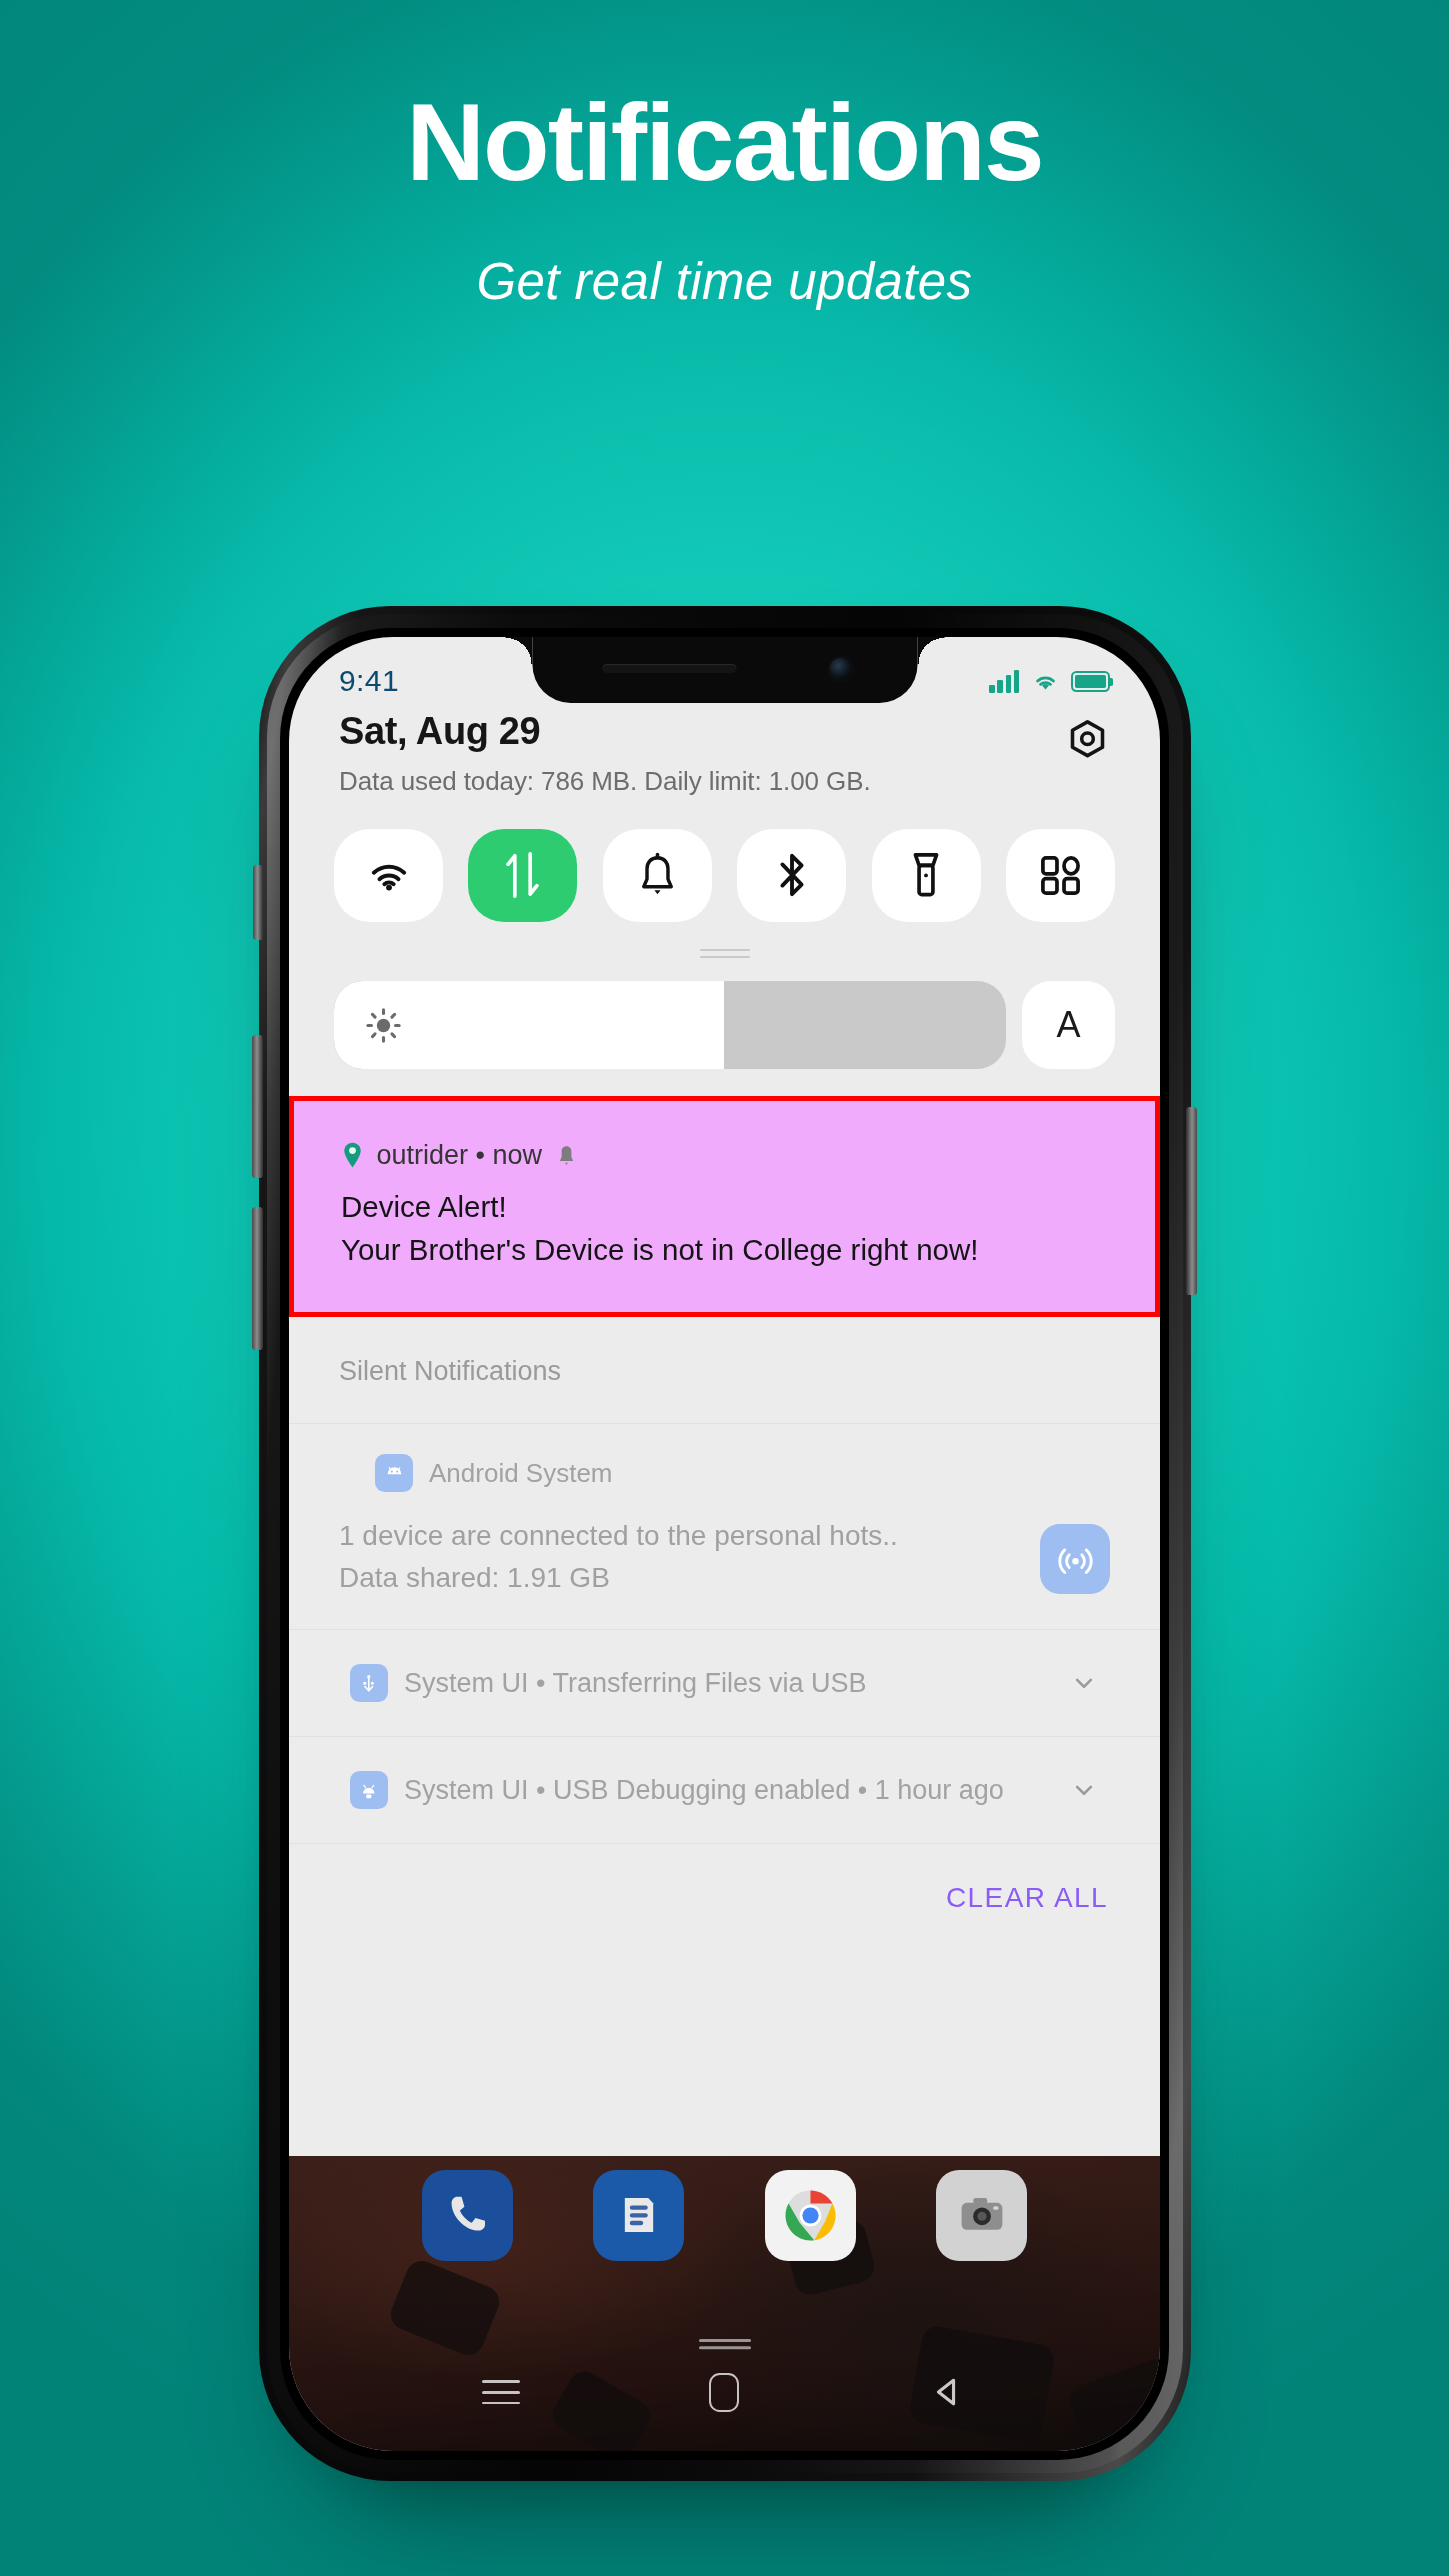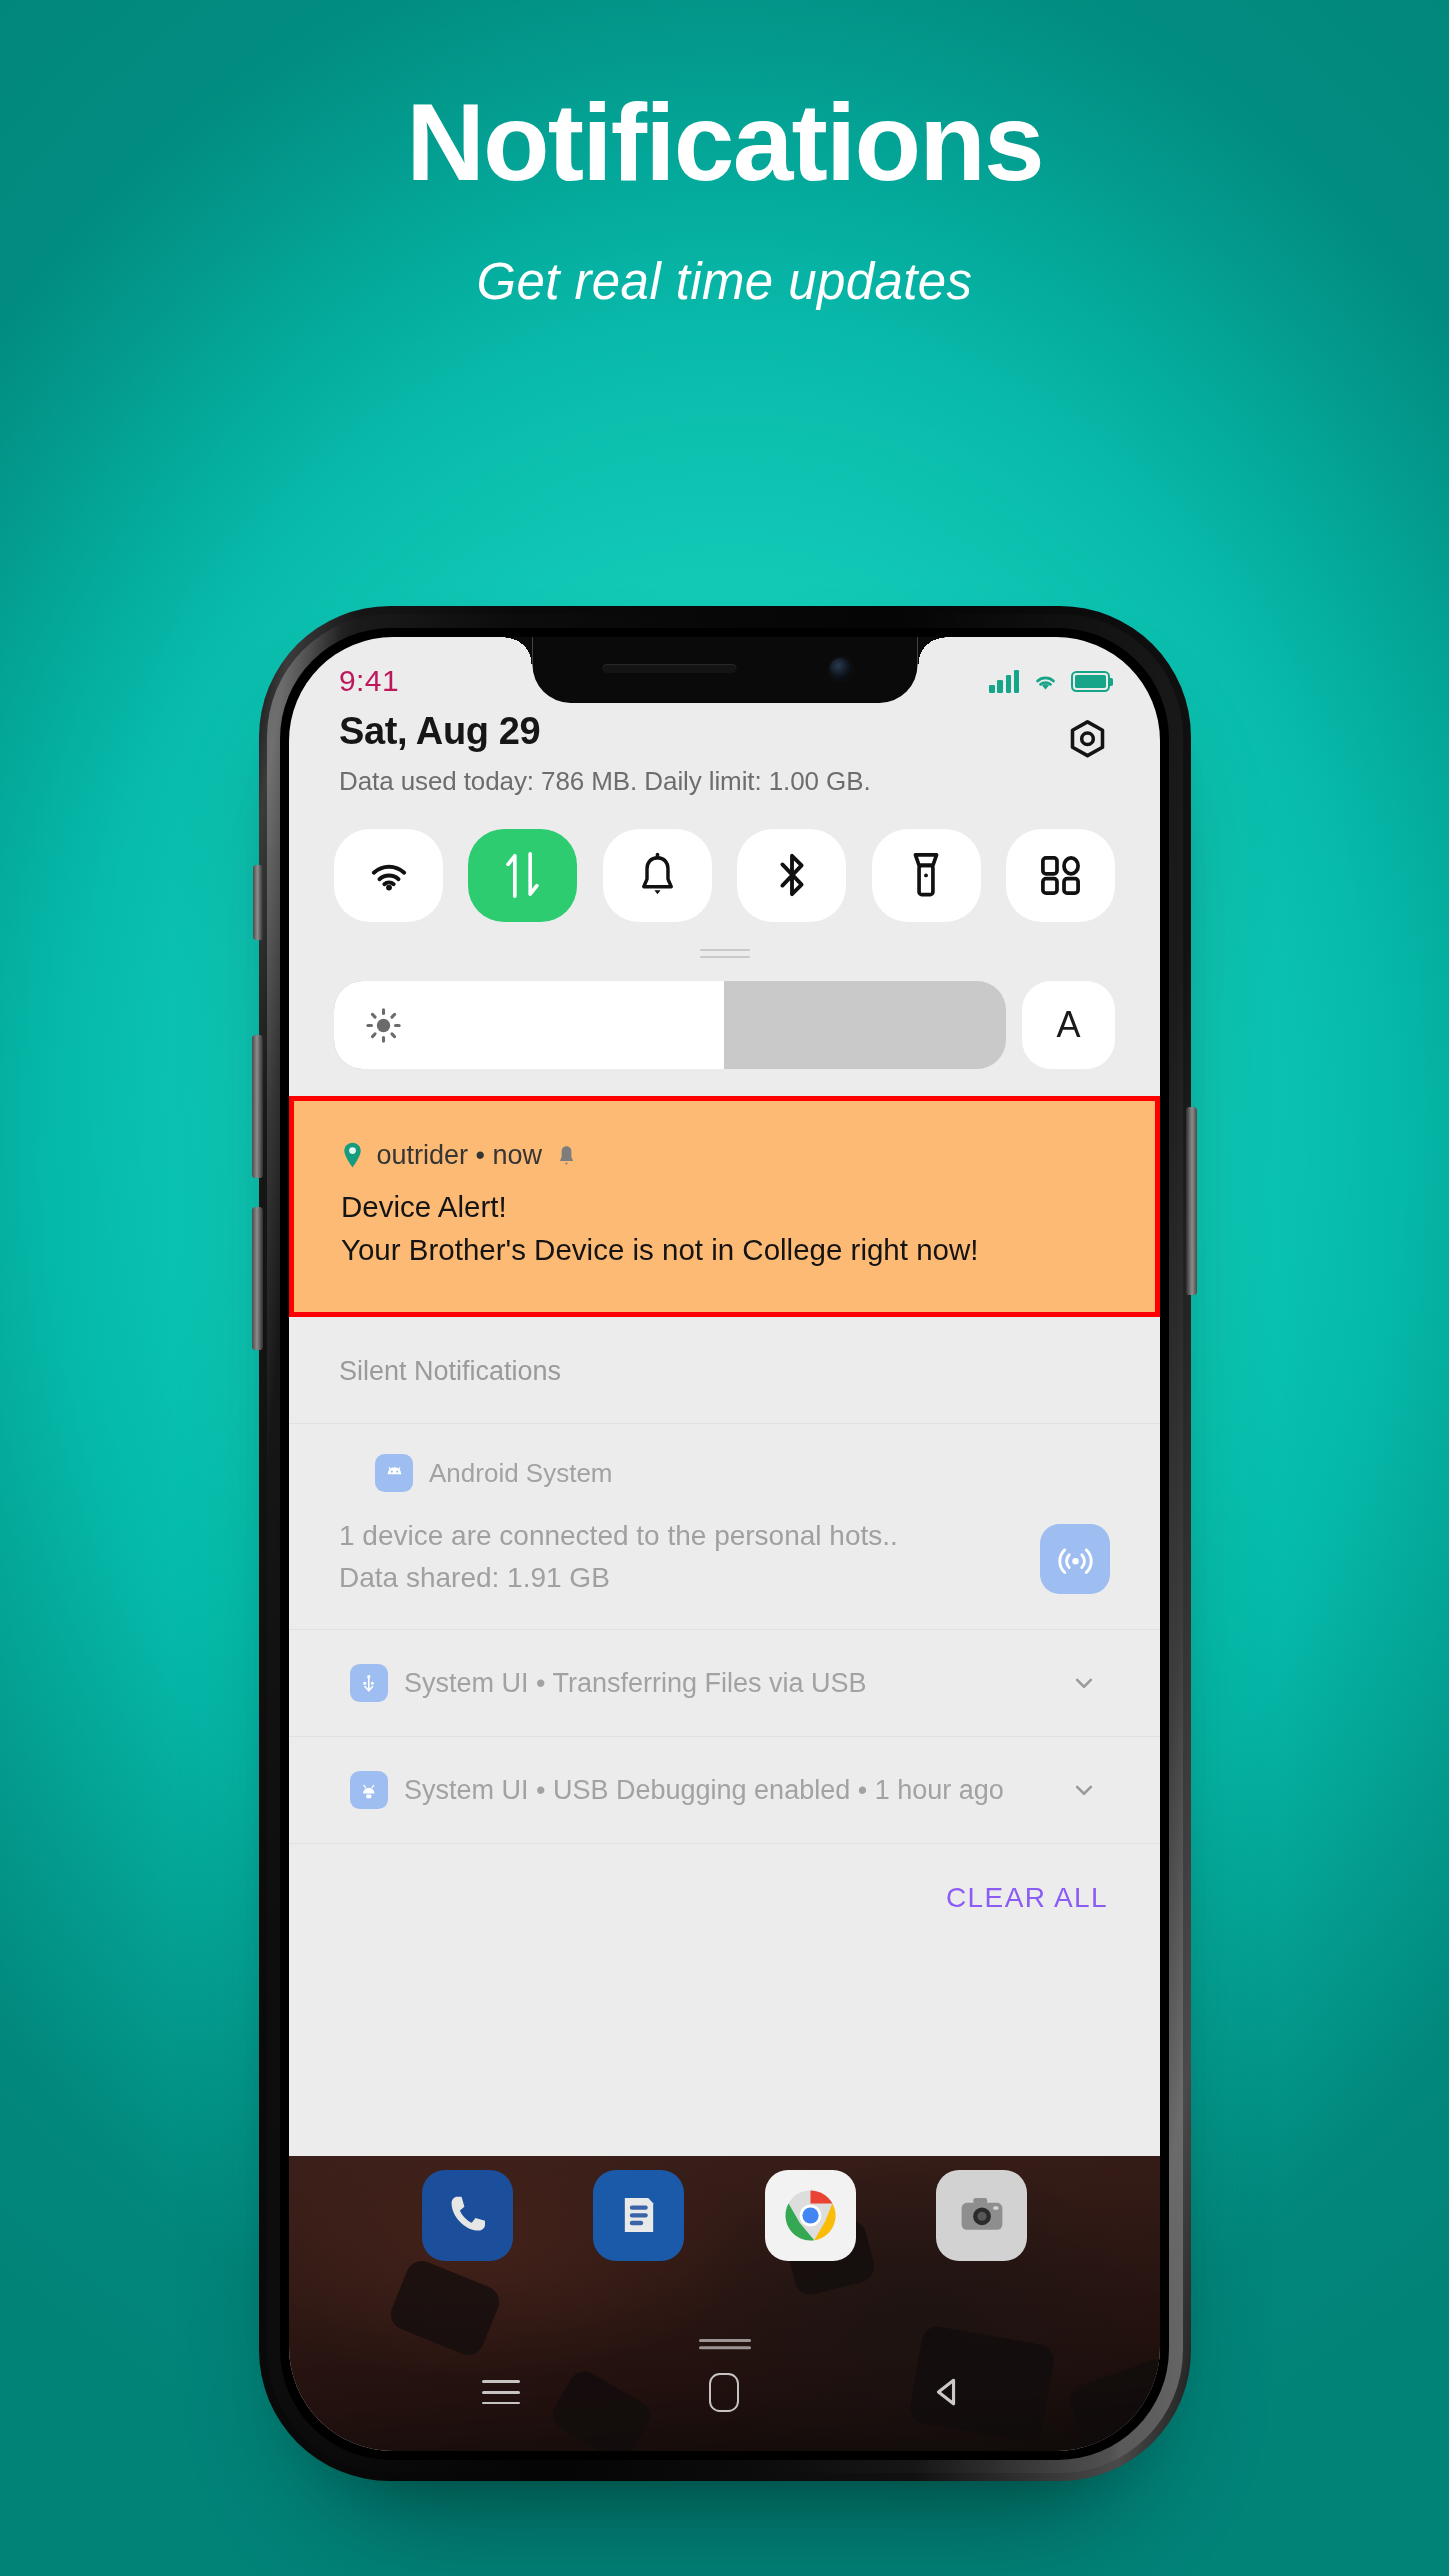--- a/index.html
+++ b/index.html
@@ -124,21 +124,21 @@
     box-shadow: 0 0 0 2.7px #0d0d0d;
   }
 
   
   .statusbar {
     position:relative; z-index:10;
     height:70px; display:flex; align-items:center;
     justify-content:space-between;
     padding:19.7px 50px 0 50px;
   }
-  .sb-time { font-size:30px; color:#be185d; font-weight:400; letter-spacing:0.4px; }
+  .sb-time { font-size:30px; color:#0c4a6e; font-weight:400; letter-spacing:0.4px; }
   .sb-icons { display:flex; align-items:center; gap:12.5px; }
   .sig { display:flex; align-items:flex-end; gap:2.7px; height:23px; }
   .sig i { width:5.4px; background:#17a589; border-radius:1.3px; display:block; }
   .sig i:nth-child(1){height:8px;}
   .sig i:nth-child(2){height:12.5px;}
   .sig i:nth-child(3){height:18px;}
   .sig i:nth-child(4){height:23px;}
   .batt {
     width:39px; height:20.6px; border:2.2px solid #17a589; border-radius:5.4px;
     position:relative; padding:1.8px;
@@ -184,21 +184,21 @@
   .auto-btn {
     width:93px; height:88px; border-radius:29px; background:#fff;
     display:flex; align-items:center; justify-content:center;
     font-size:36px; color:#1a1a1a;
   }
 
   
   .shade { margin-top:27px; }
   .notif-highlight {
     border:5.4px solid #ff0000;
-    background:#fdba74;
+    background:#f0abfc;
     padding:39px 47px 45px 47px;
   }
   .nh-head { display:flex; align-items:center; gap:12.5px; }
   .nh-app { font-size:27px; color:#353535; }
   .nh-title { font-size:29.5px; color:#141414; margin-top:19px; }
   .nh-body  { font-size:29.5px; color:#141414; margin-top:9px; }
 
   .silent-head {
     padding:39px 50px 36px 50px; font-size:27px; color:#9a9a9a;
     border-bottom:0.9px solid #e0e0e0;

